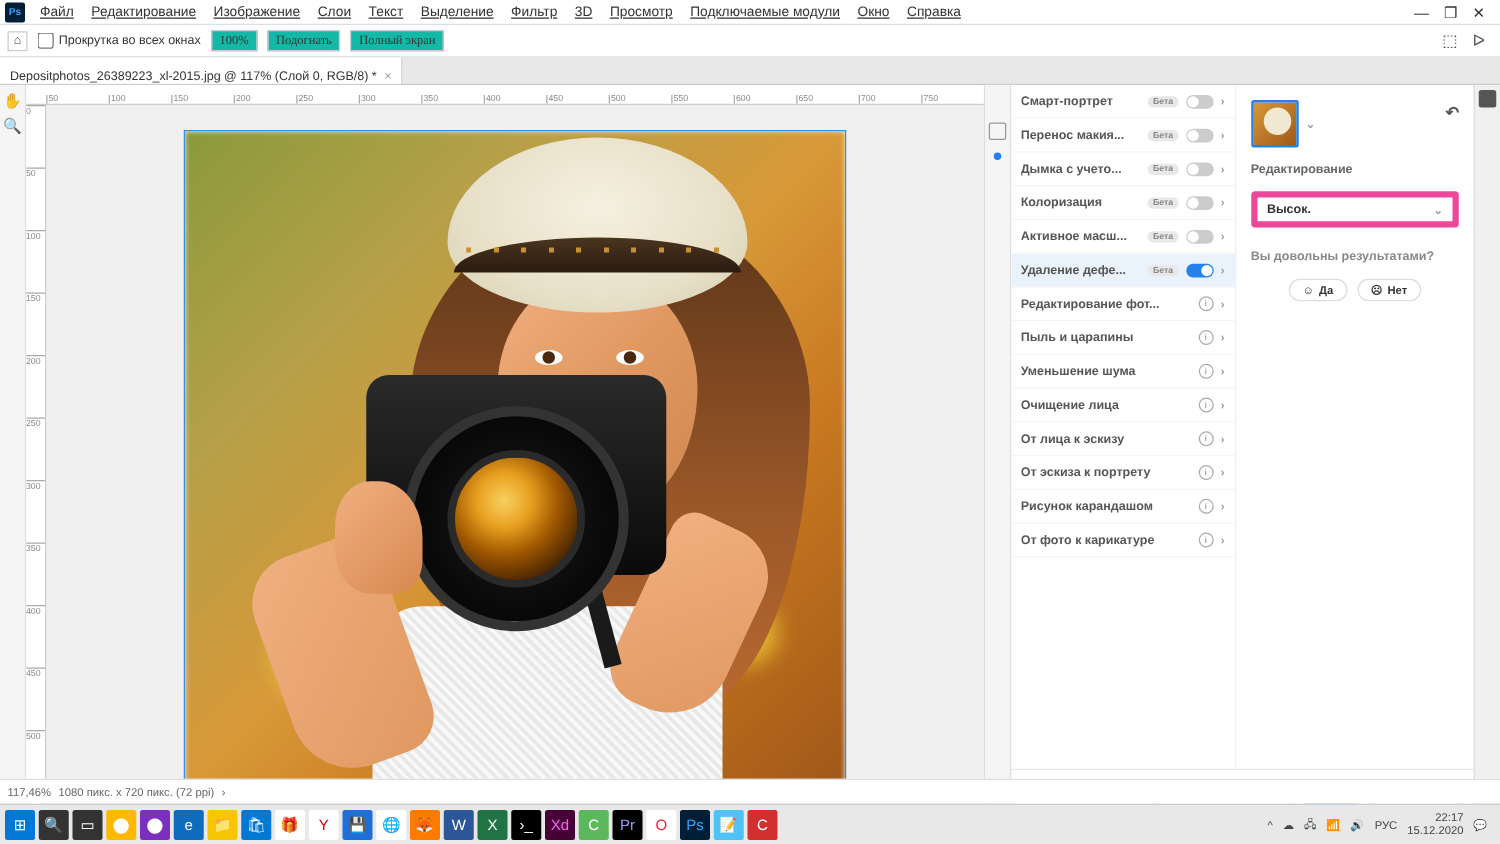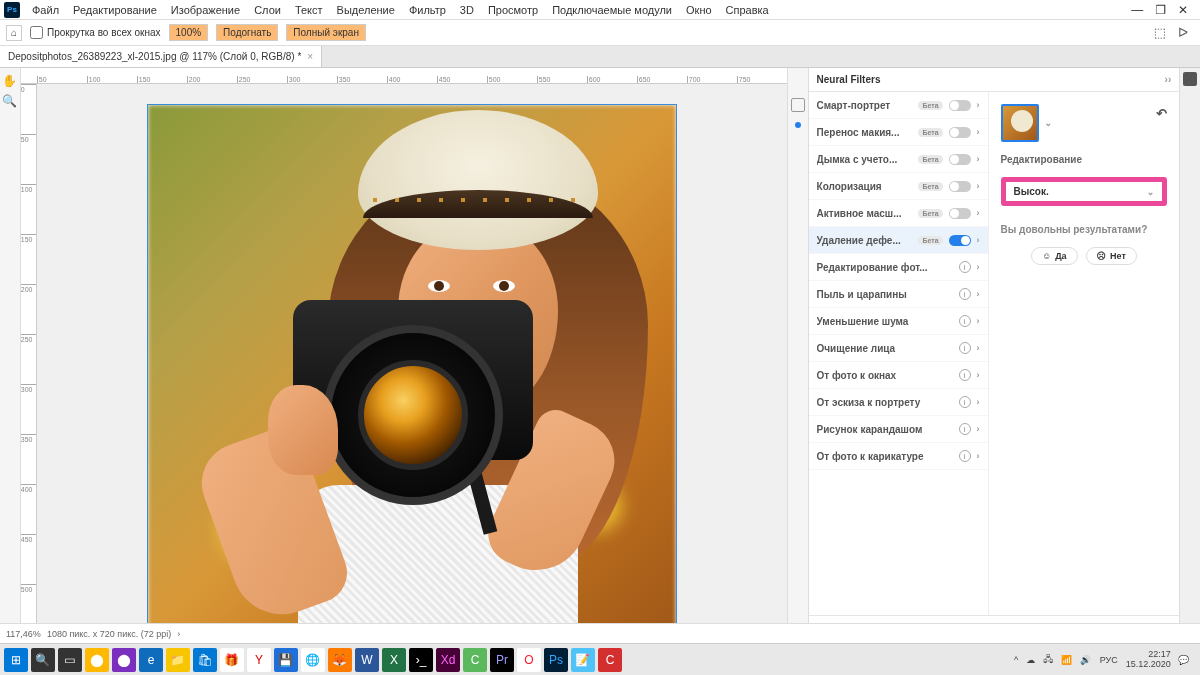--- a/index.html
+++ b/index.html
@@ -1,34 +1,34 @@
 <!DOCTYPE html>
 <html><head>
 <meta charset="utf-8">
 <style>
 * { box-sizing: border-box; margin: 0; padding: 0; font-family: "Segoe UI", Tahoma, sans-serif; }
 body { width: 1200px; height: 675px; background: #f0f0f0; overflow: hidden; position: relative; font-size: 11px; color: #333; }
 
 
 .menubar { height: 20px; background: #fff; border-bottom: 1px solid #ddd; display: flex; align-items: center; padding: 0 4px; gap: 2px; }
 .ps-logo { width: 16px; height: 16px; background: #001e36; color: #31a8ff; font-size: 8px; font-weight: bold; display: flex; align-items: center; justify-content: center; border-radius: 2px; margin-right: 4px; }
-.menu-item { padding: 2px 6px; font-size: 11px; cursor: pointer; }
+.menu-item { padding: 2px 6px; font-size: 11px; cursor: pointer; text-decoration: underline; }
 .win-controls { margin-left: auto; display: flex; gap: 12px; padding-right: 8px; font-size: 12px; }
 .win-btn { cursor: pointer; }
 
 
 .optbar { height: 26px; background: #fff; border-bottom: 1px solid #ddd; display: flex; align-items: center; padding: 0 6px; gap: 8px; font-size: 10px; }
 .opt-home { width:16px; height:16px; border:1px solid #ccc; display:flex; align-items:center; justify-content:center; }
 .opt-check { display: flex; align-items: center; gap: 4px; }
-.opt-box { padding: 2px 6px; border: 1px solid #ccc; background: #fdba74; }
+.opt-box { padding: 2px 6px; border: 1px solid #ccc; background: #14b8a6; font-family: Liberation Serif, serif; }
 .opt-right { margin-left:auto; display:flex; gap:12px; padding-right:6px; font-size:13px; color:#555; }
 
 
 .tabbar { height: 22px; background: #e8e8e8; border-bottom: 1px solid #ccc; display: flex; align-items: center; }
-.doc-tab { height: 100%; background: #fff; border-right: 1px solid #ccc; padding: 0 8px; display: flex; align-items: center; font-size: 10px; gap: 6px; }
+.doc-tab { height: 100%; background: #fff; border-right: 1px solid #ccc; padding: 0 8px; display: flex; align-items: flex-end; font-size: 10px; gap: 6px; }
 .doc-tab .x { color: #999; cursor: pointer; }
 
 
 .main { display: flex; height: 587px; }
 .toolbar-left { width: 22px; background: #f5f5f5; border-right: 1px solid #ddd; display: flex; flex-direction: column; align-items: center; padding-top: 4px; gap: 2px; }
 .tool { width: 18px; height: 18px; display:flex; align-items:center; justify-content:center; font-size:12px; color:#555; cursor:pointer; }
 
 .canvas-wrap { flex: 1; display: flex; flex-direction: column; background: #f0f0f0; position: relative; }
 .ruler-h { height: 16px; background: #fff; border-bottom: 1px solid #ccc; font-size: 7px; color: #888; padding-left: 16px; display:flex; align-items:flex-end; overflow:hidden; }
 .ruler-h span { display:inline-block; width:50px; border-left:1px solid #aaa; padding-left:1px; }
@@ -219,24 +219,20 @@
       </div>
     </div>
   </div>
 
   <div class="dock-strip">
     <div class="pal-ic"></div>
     <div class="pal-dot"></div>
   </div>
 
   <div class="nf-panel">
-    <div class="nf-head">
-      <span>Neural Filters</span>
-      <span class="coll">››</span>
-    </div>
     <div class="nf-body">
       <div class="nf-list" id="nf-list">
           <div class="nf-row">
             <span class="nf-label">Смарт-портрет</span>
             <span class="beta">Бета</span>
             <span class="toggle"></span>
             <span class="chev">›</span>
           </div>
           <div class="nf-row">
             <span class="nf-label">Перенос макия...</span>
@@ -282,21 +278,21 @@
             <span class="nf-label">Уменьшение шума</span>
             <span class="info-ic">i</span>
             <span class="chev">›</span>
           </div>
           <div class="nf-row">
             <span class="nf-label">Очищение лица</span>
             <span class="info-ic">i</span>
             <span class="chev">›</span>
           </div>
           <div class="nf-row">
-            <span class="nf-label">От фото к окнах</span>
+            <span class="nf-label">От лица к эскизу</span>
             <span class="info-ic">i</span>
             <span class="chev">›</span>
           </div>
           <div class="nf-row">
             <span class="nf-label">От эскиза к портрету</span>
             <span class="info-ic">i</span>
             <span class="chev">›</span>
           </div>
           <div class="nf-row">
             <span class="nf-label">Рисунок карандашом</span>

